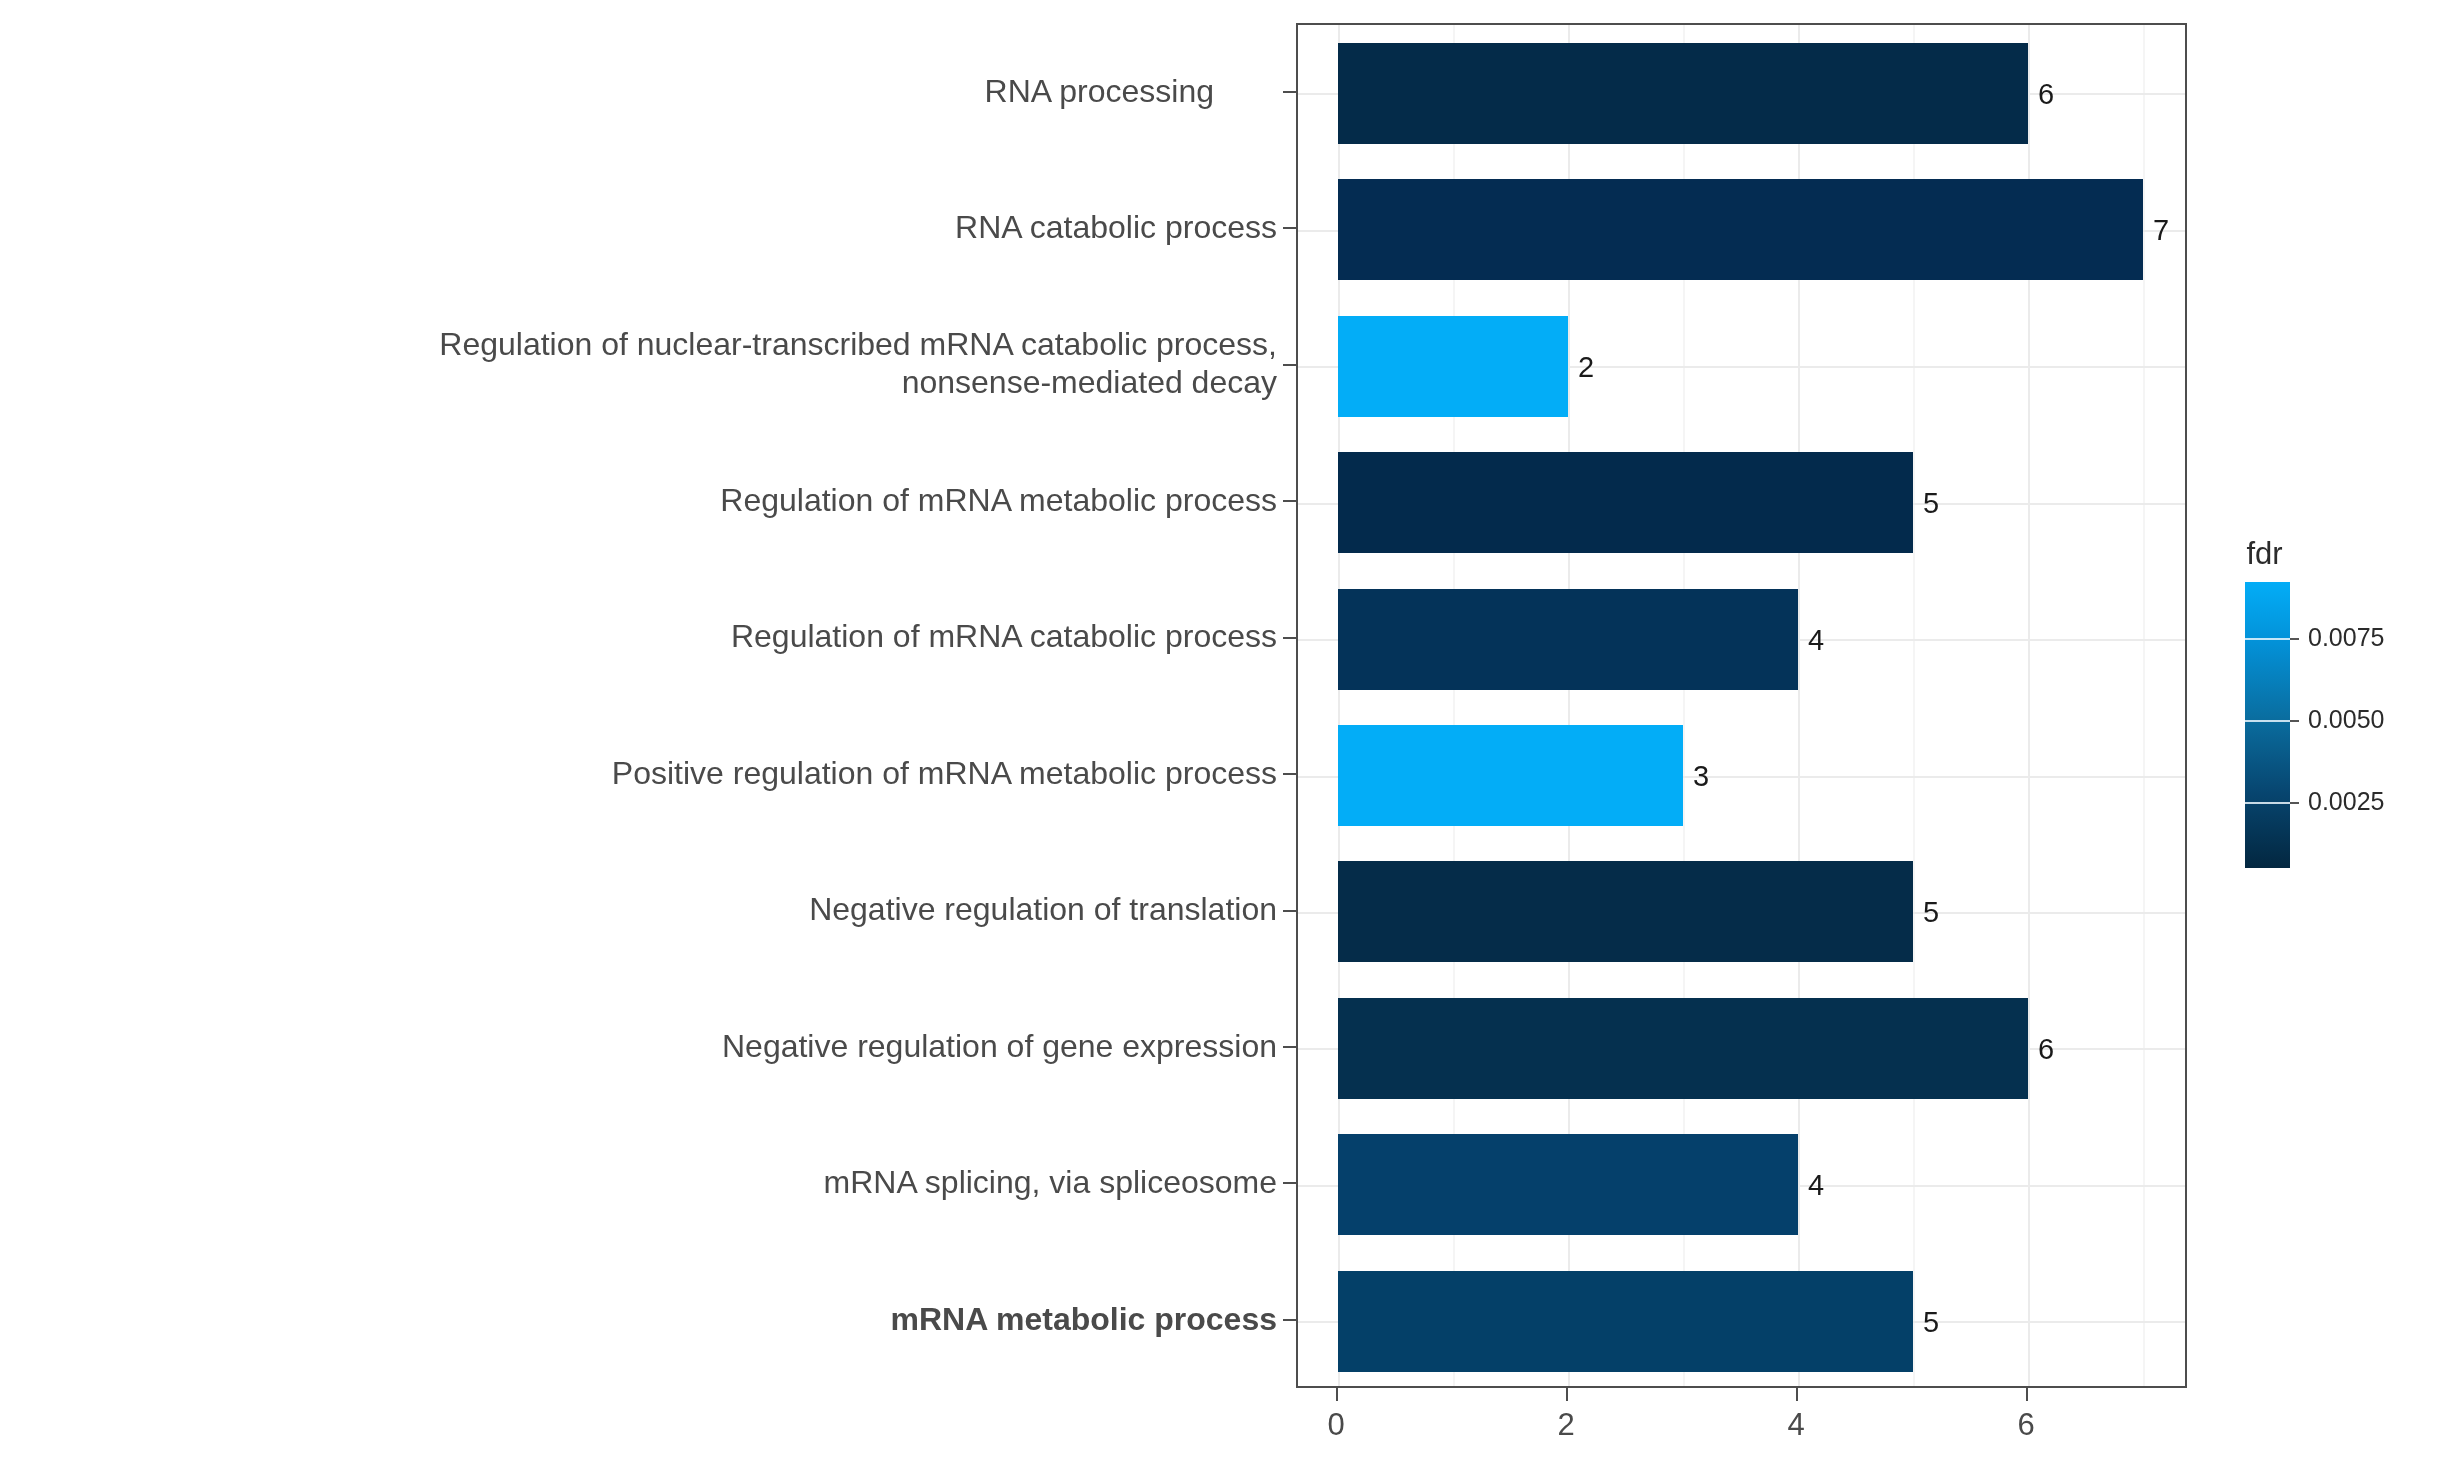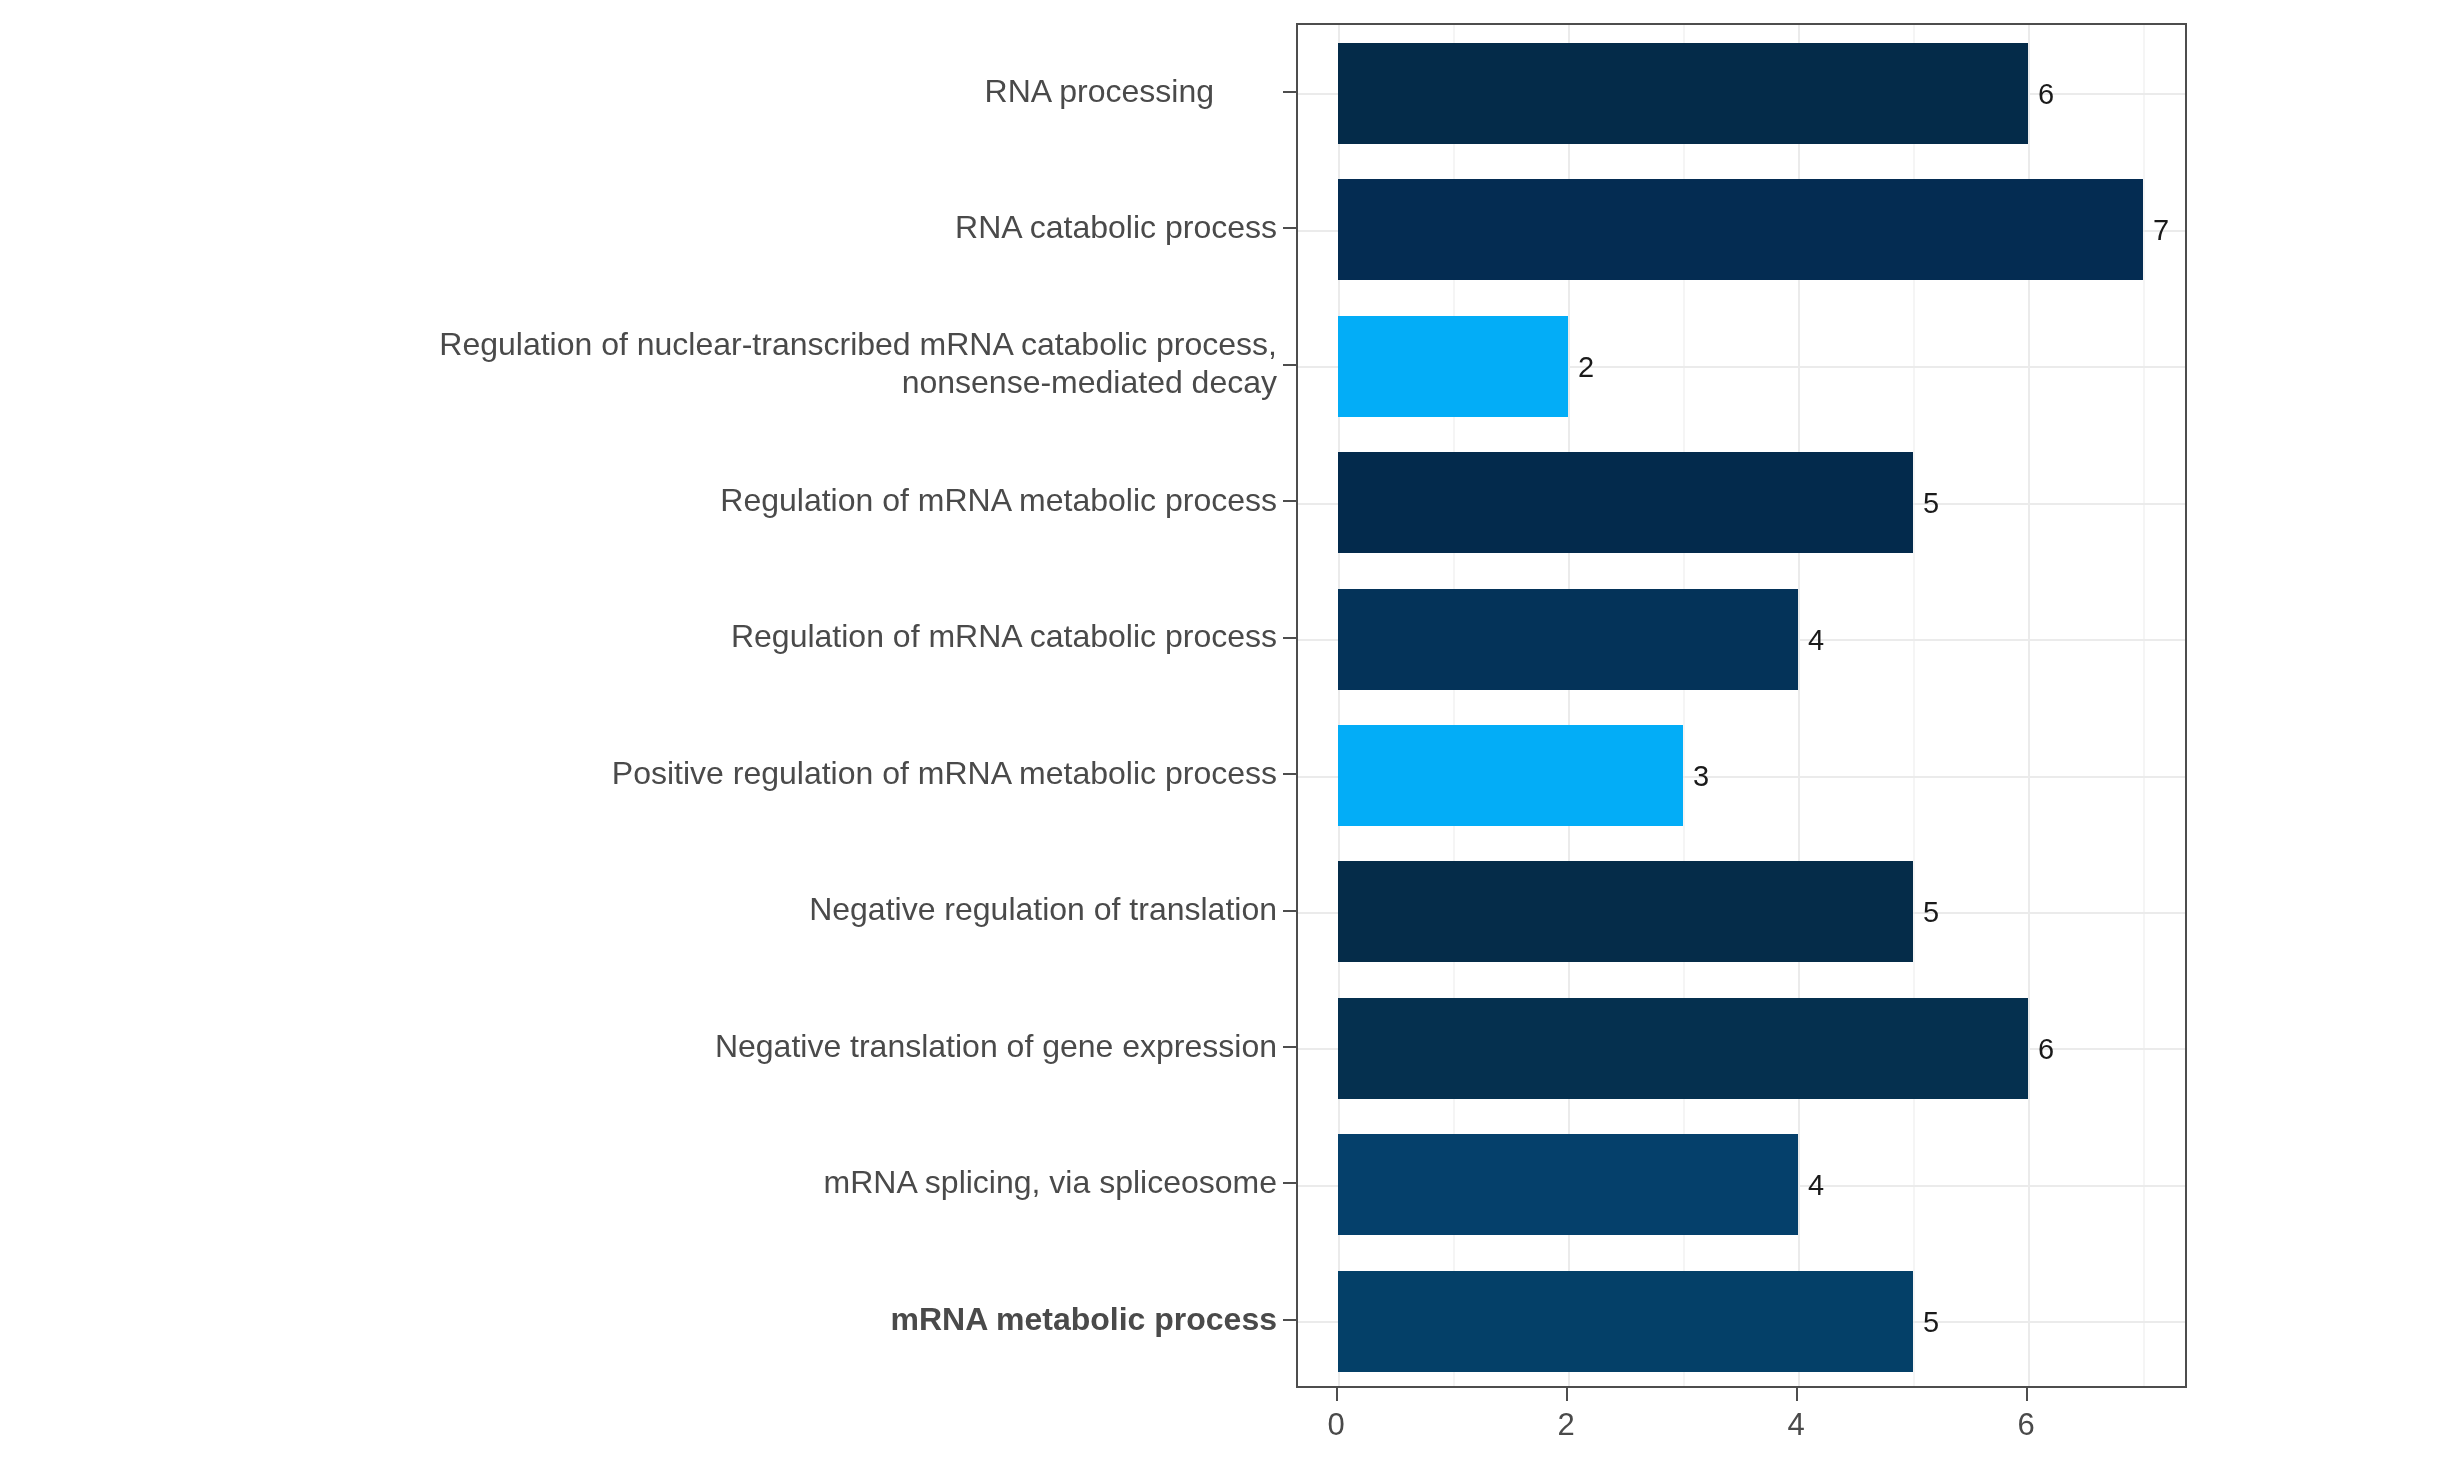--- a/index.html
+++ b/index.html
@@ -122,33 +122,49 @@
 nonsense-mediated decay</div>
       <div class="ytick" style="top: 500px;"></div>
       <div class="ylabel" style="top: 501px; right: 1185px;">Regulation of mRNA metabolic process</div>
       <div class="ytick" style="top: 637px;"></div>
       <div class="ylabel" style="top: 637px; right: 1185px;">Regulation of mRNA catabolic process</div>
       <div class="ytick" style="top: 773px;"></div>
       <div class="ylabel" style="top: 774px; right: 1185px;">Positive regulation of mRNA metabolic process</div>
       <div class="ytick" style="top: 910px;"></div>
       <div class="ylabel" style="top: 910px; right: 1185px;">Negative regulation of translation</div>
       <div class="ytick" style="top: 1046px;"></div>
-      <div class="ylabel" style="top: 1047px; right: 1185px;">Negative translation of gene expression</div>
+      <div class="ylabel" style="top: 1047px; right: 1185px;">Negative regulation of gene expression</div>
       <div class="ytick" style="top: 1182px;"></div>
       <div class="ylabel" style="top: 1183px; right: 1185px;">mRNA splicing, via spliceosome</div>
       <div class="ytick" style="top: 1319px;"></div>
       <div class="ylabel" style="top: 1320px; right: 1185px; font-weight: bold;">mRNA metabolic process</div>
     </div>
 
   <div id="xaxis">
       <div class="xtick" style="left: 1336px;"></div>
       <div class="xlabel" style="left: 1336px;">0</div>
       <div class="xtick" style="left: 1566px;"></div>
       <div class="xlabel" style="left: 1566px;">2</div>
       <div class="xtick" style="left: 1796px;"></div>
       <div class="xlabel" style="left: 1796px;">4</div>
       <div class="xtick" style="left: 2026px;"></div>
       <div class="xlabel" style="left: 2026px;">6</div>
     </div>
 
+  <div id="legend">
+    <div id="legend-title">fdr</div>
+    <div id="legend-bar">
+        <div class="legend-tick" style="top: 56px;"></div>
+        <div class="legend-tick-out" style="top: 56px; left: 45px;"></div>
+        <div class="legend-tick" style="top: 138px;"></div>
+        <div class="legend-tick-out" style="top: 138px; left: 45px;"></div>
+        <div class="legend-tick" style="top: 220px;"></div>
+        <div class="legend-tick-out" style="top: 220px; left: 45px;"></div>
+      </div>
+    <div id="legend-values">
+        <div class="legend-val" style="top: 101px;">0.0075</div>
+        <div class="legend-val" style="top: 183px;">0.0050</div>
+        <div class="legend-val" style="top: 265px;">0.0025</div>
+      </div>
+  </div>
 
 </div>
 
 
 </body></html>

